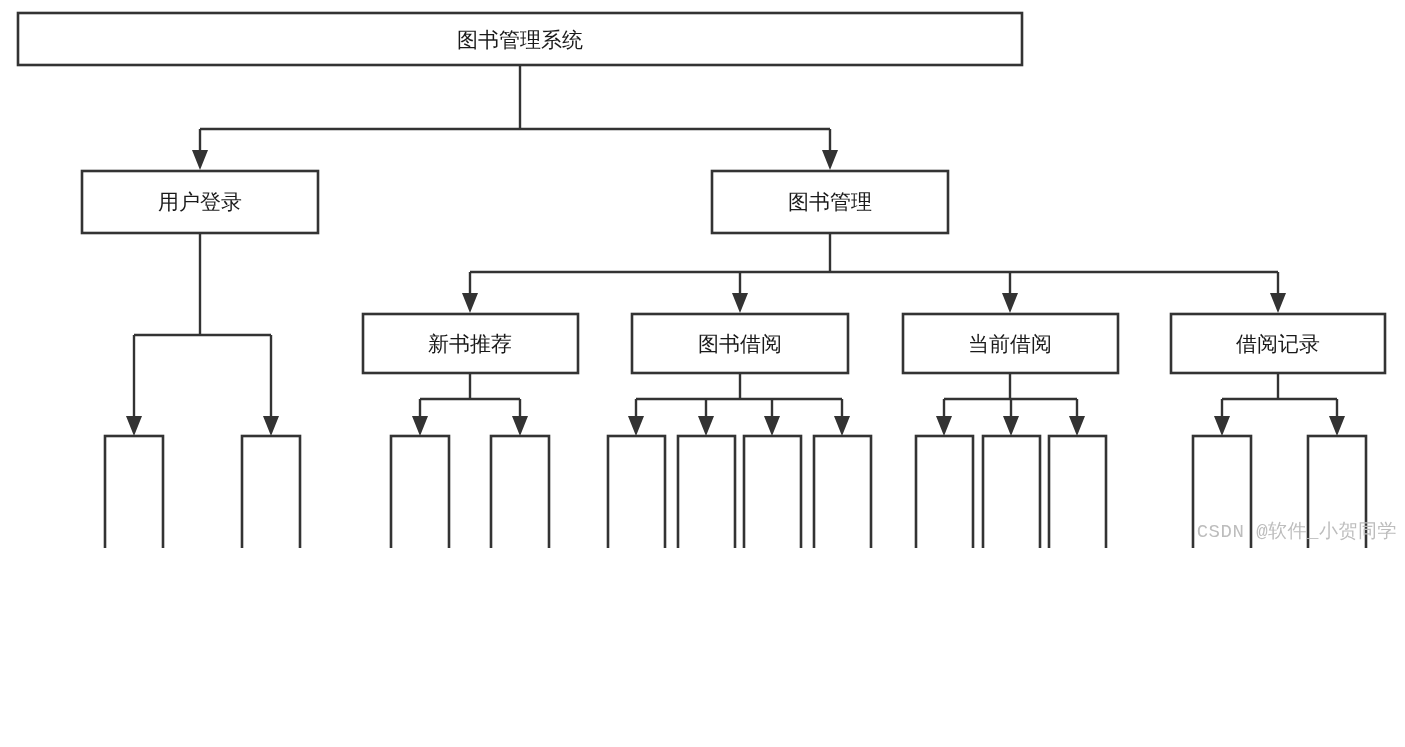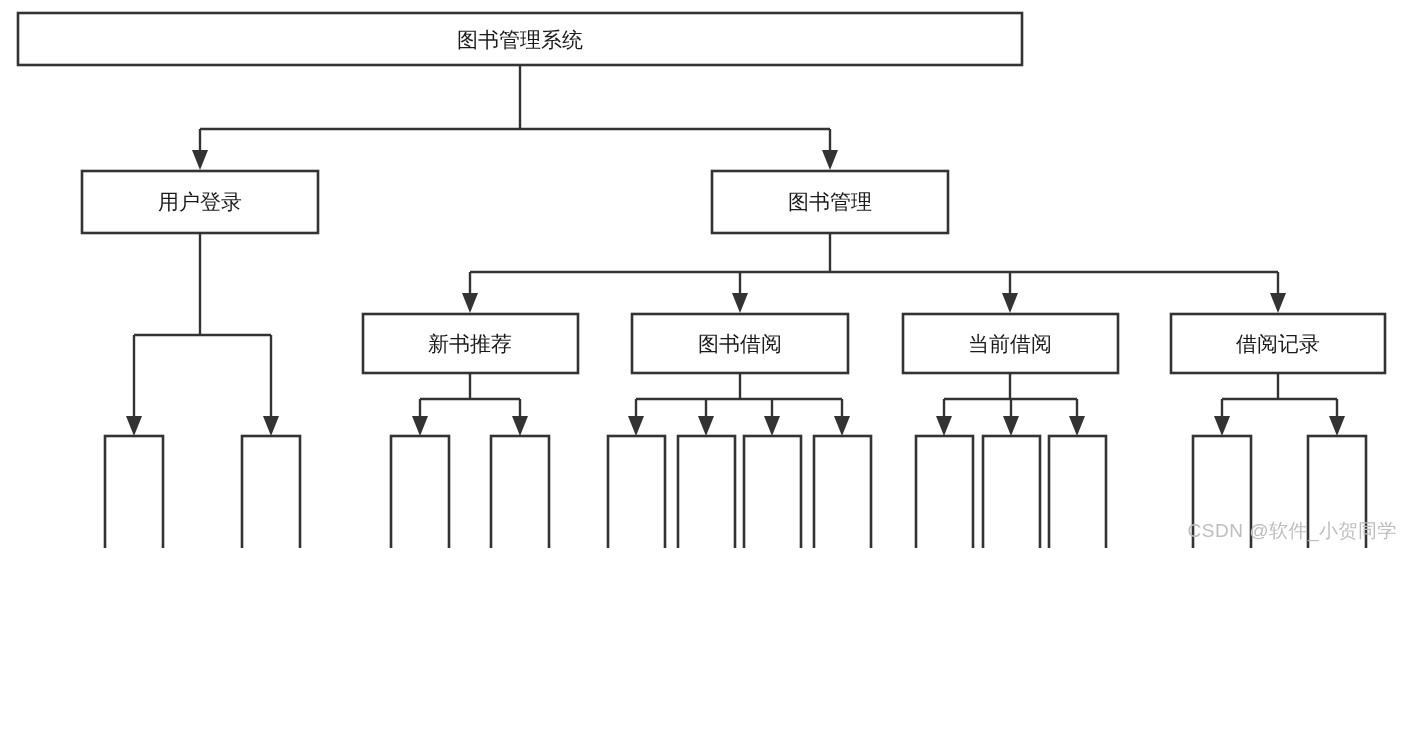--- a/index.html
+++ b/index.html
@@ -57,21 +57,21 @@
     display: flex;
     align-items: center;
     justify-content: center;
     white-space: nowrap;
     pointer-events: none;
   }
   .watermark {
     position: absolute;
     right: 8px;
     bottom: 4px;
-    font-family: Liberation Sans, sans-serif;
+    font-family: Liberation Mono, monospace;
     font-size: 19px;
     color: #bdbdbd;
     letter-spacing: 0.5px;
     white-space: nowrap;
   }
 </style>
 </head>
 <body>
 
 <div id="canvas">

